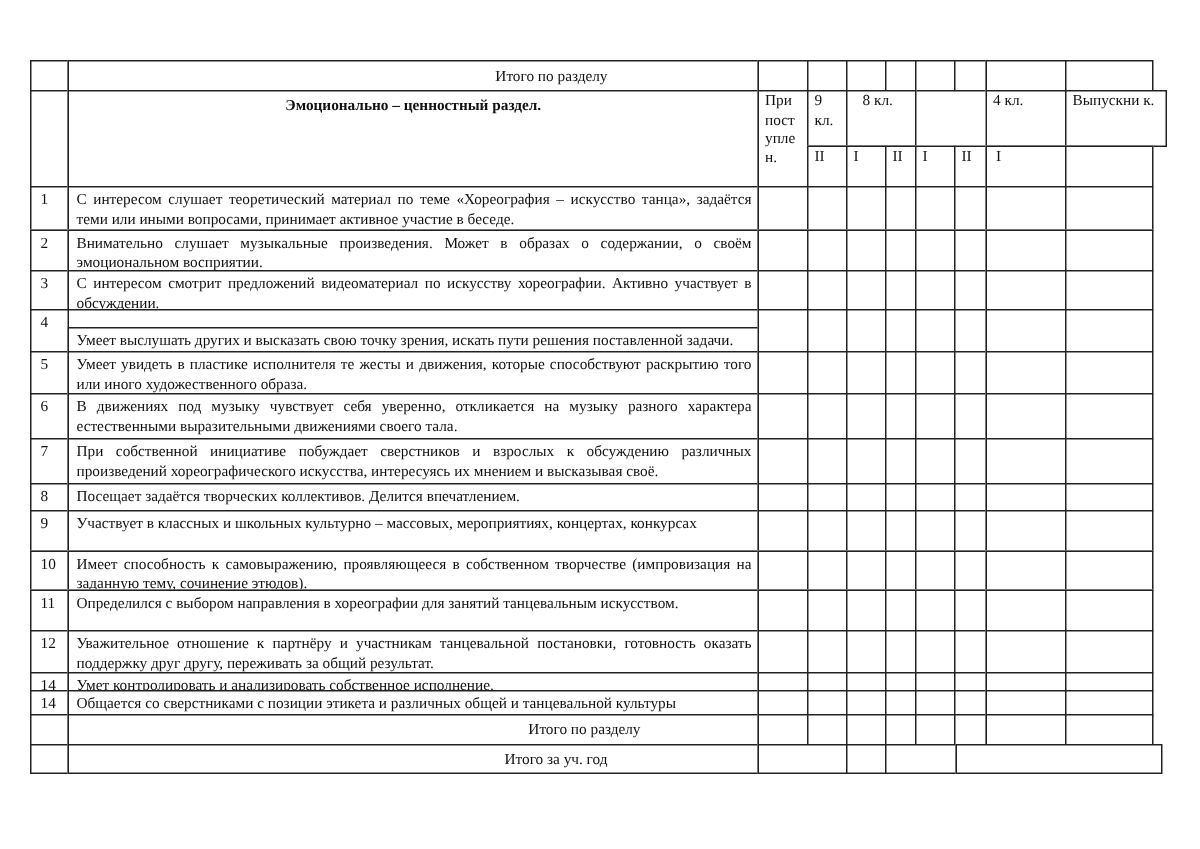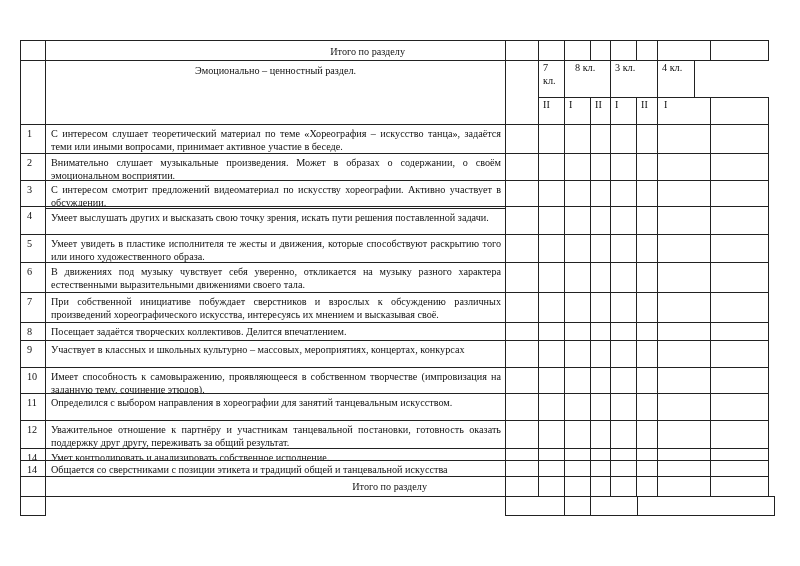--- a/index.html
+++ b/index.html
@@ -5,21 +5,21 @@
   html, body { margin: 0; padding: 0; background: #ffffff; }
   body { width: 800px; height: 566px; position: relative; overflow: hidden;
          font-family: "Liberation Serif", "DejaVu Serif", serif; color: #111; }
   .page { position: absolute; left: 0; top: 0; width: 800px; height: 566px; }
   .cell { position: absolute; box-sizing: border-box; border: 1px solid #222;
           font-size: 10.2px; line-height: 13px; overflow: hidden; background: #fff; }
   .num { padding: 2px 0 0 6px; }
   .txt { padding: 2px 4px 0 5px; text-align: justify; }
   .hdr { padding: 1px 3px 0 4px; font-size: 10.2px; line-height: 12.5px; }
   .center { text-align: center; }
-  .bold { font-weight: normal; }
+  .bold { font-weight: bold; }
 </style>
 </head>
 <body>
 
 <div class="page">
 
   <div class="cell" style="left:20px;top:40px;width:26px;height:21px;"></div>
   <div class="cell" style="left:45px;top:40px;width:461px;height:21px;text-align:right;padding:4px 100px 0 0;">
     <span>Итого по разделу</span>
   </div>
@@ -29,31 +29,34 @@
   <div class="cell" style="left:590px;top:40px;width:21px;height:21px;"></div>
   <div class="cell" style="left:610px;top:40px;width:27px;height:21px;"></div>
   <div class="cell" style="left:636px;top:40px;width:22px;height:21px;"></div>
   <div class="cell" style="left:657px;top:40px;width:54px;height:21px;"></div>
   <div class="cell" style="left:710px;top:40px;width:59px;height:21px;"></div>
 
   <div class="cell" style="left:20px;top:60px;width:26px;height:65px;"></div>
   <div class="cell bold center" style="left:45px;top:60px;width:461px;height:65px;padding-top:3px;">
     <span>Эмоционально – ценностный раздел.</span>
   </div>
+  <div class="cell hdr" style="left:505px;top:60px;width:34px;height:65px;padding-right:8px;">
+    <span>При пост упле н.</span>
+  </div>
   <div class="cell hdr" style="left:538px;top:60px;width:27px;height:38px;">
-    <span>7 кл.</span>
+    <span>9 кл.</span>
   </div>
   <div class="cell hdr" style="left:564px;top:60px;width:47px;height:38px;padding-left:10px;">
     <span>8 кл.</span>
   </div>
-  <div class="cell hdr" style="left:610px;top:60px;width:48px;height:38px;">
-    <span>3 кл.</span>
-  </div>
-  <div class="cell hdr" style="left:657px;top:60px;width:38px;height:38px;">
+  <div class="cell hdr" style="left:657px;top:60px;width:54px;height:38px;">
     <span>4 кл.</span>
+  </div>
+  <div class="cell hdr" style="left:710px;top:60px;width:68px;height:38px;">
+    <span>Выпускни к.</span>
   </div>
 
   <div class="cell hdr" style="left:538px;top:97px;width:27px;height:28px;"><span>II</span></div>
   <div class="cell hdr" style="left:564px;top:97px;width:27px;height:28px;"><span>I</span></div>
   <div class="cell hdr" style="left:590px;top:97px;width:21px;height:28px;"><span>II</span></div>
   <div class="cell hdr" style="left:610px;top:97px;width:27px;height:28px;"><span>I</span></div>
   <div class="cell hdr" style="left:636px;top:97px;width:22px;height:28px;"><span>II</span></div>
   <div class="cell hdr" style="left:657px;top:97px;width:54px;height:28px;padding-left:6px;"><span>I</span></div>
   <div class="cell hdr" style="left:710px;top:97px;width:59px;height:28px;"></div>
 
@@ -82,21 +85,21 @@
       <div class="cell txt" style="left: 45px; top: 180px; width: 461px; height: 27px;"><span>С интересом смотрит предложений видеоматериал по искусству хореографии. Активно участвует в обсуждении.</span></div>
       <div class="cell" style="left: 505px; top: 180px; width: 34px; height: 27px;"></div>
       <div class="cell" style="left: 538px; top: 180px; width: 27px; height: 27px;"></div>
       <div class="cell" style="left: 564px; top: 180px; width: 27px; height: 27px;"></div>
       <div class="cell" style="left: 590px; top: 180px; width: 21px; height: 27px;"></div>
       <div class="cell" style="left: 610px; top: 180px; width: 27px; height: 27px;"></div>
       <div class="cell" style="left: 636px; top: 180px; width: 22px; height: 27px;"></div>
       <div class="cell" style="left: 657px; top: 180px; width: 54px; height: 27px;"></div>
       <div class="cell" style="left: 710px; top: 180px; width: 59px; height: 27px;"></div>
       <div class="cell num" style="left: 20px; top: 206px; width: 26px; height: 29px;"><span>4</span></div>
-      <div class="cell txt" style="left: 45px; top: 208px; width: 489px; height: 29px;"><span>Умеет выслушать других и высказать свою точку зрения, искать пути решения поставленной задачи.</span></div>
+      <div class="cell txt" style="left: 45px; top: 218px; width: 489px; height: 29px;"><span>Умеет выслушать других и высказать свою точку зрения, искать пути решения поставленной задачи.</span></div>
       <div class="cell" style="left: 505px; top: 206px; width: 34px; height: 29px;"></div>
       <div class="cell" style="left: 538px; top: 206px; width: 27px; height: 29px;"></div>
       <div class="cell" style="left: 564px; top: 206px; width: 27px; height: 29px;"></div>
       <div class="cell" style="left: 590px; top: 206px; width: 21px; height: 29px;"></div>
       <div class="cell" style="left: 610px; top: 206px; width: 27px; height: 29px;"></div>
       <div class="cell" style="left: 636px; top: 206px; width: 22px; height: 29px;"></div>
       <div class="cell" style="left: 657px; top: 206px; width: 54px; height: 29px;"></div>
       <div class="cell" style="left: 710px; top: 206px; width: 59px; height: 29px;"></div>
       <div class="cell num" style="left: 20px; top: 234px; width: 26px; height: 29px;"><span>5</span></div>
       <div class="cell txt" style="left: 45px; top: 234px; width: 461px; height: 29px;"><span>Умеет увидеть  в пластике исполнителя те жесты и движения, которые способствуют раскрытию того или иного художественного образа.</span></div>
@@ -182,21 +185,21 @@
       <div class="cell txt" style="left: 45px; top: 448px; width: 461px; height: 13px;"><span>Умет контролировать и анализировать собственное исполнение.</span></div>
       <div class="cell" style="left: 505px; top: 448px; width: 34px; height: 13px;"></div>
       <div class="cell" style="left: 538px; top: 448px; width: 27px; height: 13px;"></div>
       <div class="cell" style="left: 564px; top: 448px; width: 27px; height: 13px;"></div>
       <div class="cell" style="left: 590px; top: 448px; width: 21px; height: 13px;"></div>
       <div class="cell" style="left: 610px; top: 448px; width: 27px; height: 13px;"></div>
       <div class="cell" style="left: 636px; top: 448px; width: 22px; height: 13px;"></div>
       <div class="cell" style="left: 657px; top: 448px; width: 54px; height: 13px;"></div>
       <div class="cell" style="left: 710px; top: 448px; width: 59px; height: 13px;"></div>
       <div class="cell num" style="left: 20px; top: 460px; width: 26px; height: 18px;"><span>14</span></div>
-      <div class="cell txt" style="left: 45px; top: 460px; width: 461px; height: 18px;"><span>Общается со сверстниками с позиции этикета и традиций общей и танцевальной искусства</span></div>
+      <div class="cell txt" style="left: 45px; top: 460px; width: 461px; height: 18px;"><span>Общается со сверстниками с позиции этикета и различных общей и танцевальной культуры</span></div>
       <div class="cell" style="left: 505px; top: 460px; width: 34px; height: 18px;"></div>
       <div class="cell" style="left: 538px; top: 460px; width: 27px; height: 18px;"></div>
       <div class="cell" style="left: 564px; top: 460px; width: 27px; height: 18px;"></div>
       <div class="cell" style="left: 590px; top: 460px; width: 21px; height: 18px;"></div>
       <div class="cell" style="left: 610px; top: 460px; width: 27px; height: 18px;"></div>
       <div class="cell" style="left: 636px; top: 460px; width: 22px; height: 18px;"></div>
       <div class="cell" style="left: 657px; top: 460px; width: 54px; height: 18px;"></div>
       <div class="cell" style="left: 710px; top: 460px; width: 59px; height: 18px;"></div>
     </div>
 
@@ -207,18 +210,21 @@
   <div class="cell" style="left:505px;top:476px;width:34px;height:21px;"></div>
   <div class="cell" style="left:538px;top:476px;width:27px;height:21px;"></div>
   <div class="cell" style="left:564px;top:476px;width:27px;height:21px;"></div>
   <div class="cell" style="left:590px;top:476px;width:21px;height:21px;"></div>
   <div class="cell" style="left:610px;top:476px;width:27px;height:21px;"></div>
   <div class="cell" style="left:636px;top:476px;width:22px;height:21px;"></div>
   <div class="cell" style="left:657px;top:476px;width:54px;height:21px;"></div>
   <div class="cell" style="left:710px;top:476px;width:59px;height:21px;"></div>
 
   <div class="cell" style="left:20px;top:496px;width:26px;height:20px;"></div>
+  <div class="cell" style="left:45px;top:496px;width:461px;height:20px;text-align:right;padding:3px 100px 0 0;">
+    <span>Итого за уч. год</span>
+  </div>
   <div class="cell" style="left:505px;top:496px;width:60px;height:20px;"></div>
   <div class="cell" style="left:564px;top:496px;width:27px;height:20px;"></div>
   <div class="cell" style="left:590px;top:496px;width:48px;height:20px;"></div>
   <div class="cell" style="left:637px;top:496px;width:138px;height:20px;"></div>
 
 </div>
 
 </body></html>

